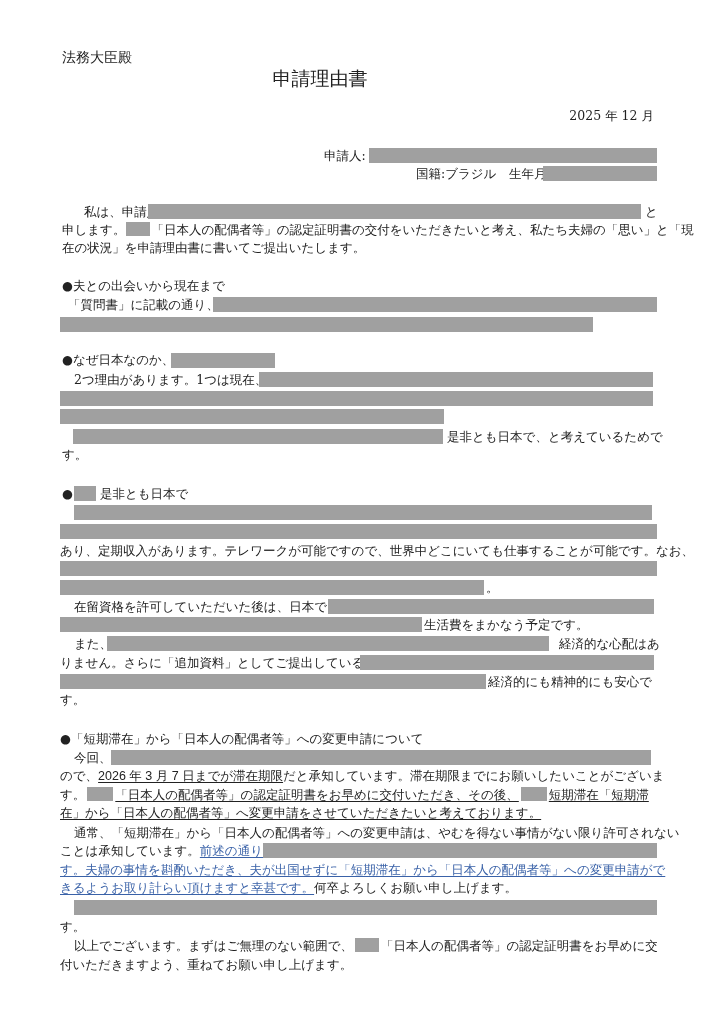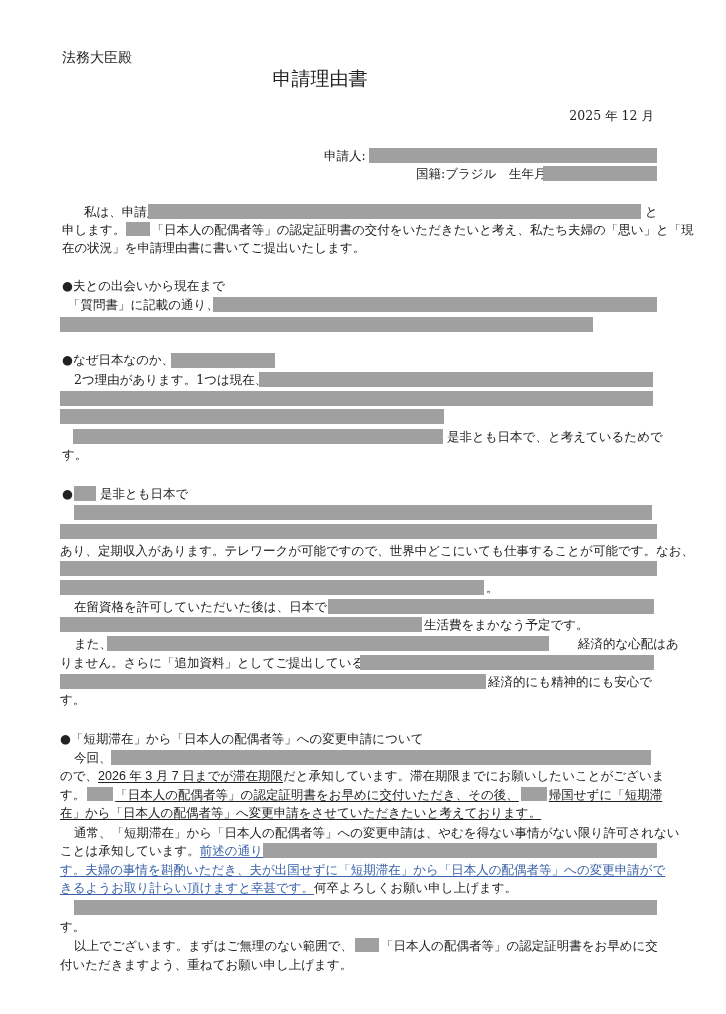--- a/index.html
+++ b/index.html
@@ -55,32 +55,32 @@
 <div class="line" style="left:60px;top:543px;">あり、定期収入があります。テレワークが可能ですので、世界中どこにいても仕事することが可能です。なお、</div>
 <div class="rb" style="left:60px;top:561px;width:597px;"></div>
 <div class="rb" style="left:60px;top:580px;width:424px;"></div>
 <div class="line" style="left:486px;top:580px;">。</div>
 <div class="line" style="left:74px;top:599px;">在留資格を許可していただいた後は、日本で</div>
 <div class="rb" style="left:328px;top:599px;width:326px;"></div>
 <div class="rb" style="left:60px;top:617px;width:362px;"></div>
 <div class="line" style="left:424px;top:617px;">生活費をまかなう予定です。</div>
 <div class="line" style="left:74px;top:636px;">また、</div>
 <div class="rb" style="left:107px;top:636px;width:442px;"></div>
-<div class="line" style="left:578px;top:636px;">経済的な心配はあ</div>
+<div class="line" style="left:559px;top:636px;">経済的な心配はあ</div>
 <div class="line" style="left:60px;top:655px;">りません。さらに「追加資料」としてご提出している通り、</div>
 <div class="rb" style="left:360px;top:655px;width:294px;"></div>
 <div class="rb" style="left:60px;top:674px;width:426px;"></div>
 <div class="line" style="left:488px;top:674px;">経済的にも精神的にも安心で</div>
 <div class="line" style="left:60px;top:692px;">す。</div>
 
 <div class="line" style="left:60px;top:731px;">●「短期滞在」から「日本人の配偶者等」への変更申請について</div>
 <div class="line" style="left:74px;top:750px;">今回、</div>
 <div class="rb" style="left:111px;top:750px;width:540px;"></div>
 <div class="line" style="left:60px;top:768px;"><span>ので、</span><span class="u" style="font-family:'Liberation Sans',sans-serif;text-decoration:underline;">2026 年 3 月 7 日までが滞在期限</span><span>だと承知しています。滞在期限までにお願いしたいことがございま</span></div>
-<div class="line" style="left:60px;top:787px;"><span>す。</span><span class="r" style="width:26px;margin:0 2px;"></span><span class="u">「日本人の配偶者等」の認定証明書をお早めに交付いただき、その後、</span><span class="r" style="width:26px;margin:0 2px;"></span><span class="u">帰国せずに「短期滞</span></div>
+<div class="line" style="left:60px;top:787px;"><span>す。</span><span class="r" style="width:26px;margin:0 2px;"></span><span class="u">「日本人の配偶者等」の認定証明書をお早めに交付いただき、その後、</span><span class="r" style="width:26px;margin:0 2px;"></span><span class="u">短期滞在「短期滞</span></div>
 <div class="line u" style="left:60px;top:805px;">在」から「日本人の配偶者等」へ変更申請をさせていただきたいと考えております。</div>
 <div class="line" style="left:74px;top:825px;">通常、「短期滞在」から「日本人の配偶者等」への変更申請は、やむを得ない事情がない限り許可されない</div>
 <div class="line" style="left:60px;top:843px;"><span>ことは承知しています。</span><span class="link">前述の通り、</span></div>
 <div class="rb" style="left:263px;top:843px;width:394px;"></div>
 <div class="line link" style="left:60px;top:862px;">す。夫婦の事情を斟酌いただき、夫が出国せずに「短期滞在」から「日本人の配偶者等」への変更申請がで</div>
 <div class="line" style="left:60px;top:880px;"><span class="link">きるようお取り計らい頂けますと幸甚です。</span><span>何卒よろしくお願い申し上げます。</span></div>
 <div class="rb" style="left:74px;top:900px;width:583px;"></div>
 <div class="line" style="left:60px;top:919px;">す。</div>
 <div class="line" style="left:74px;top:938px;"><span>以上でございます。まずはご無理のない範囲で、</span><span class="r" style="width:24px;margin:0 2px;"></span><span>「日本人の配偶者等」の認定証明書をお早めに交</span></div>
 <div class="line" style="left:60px;top:957px;">付いただきますよう、重ねてお願い申し上げます。</div>

